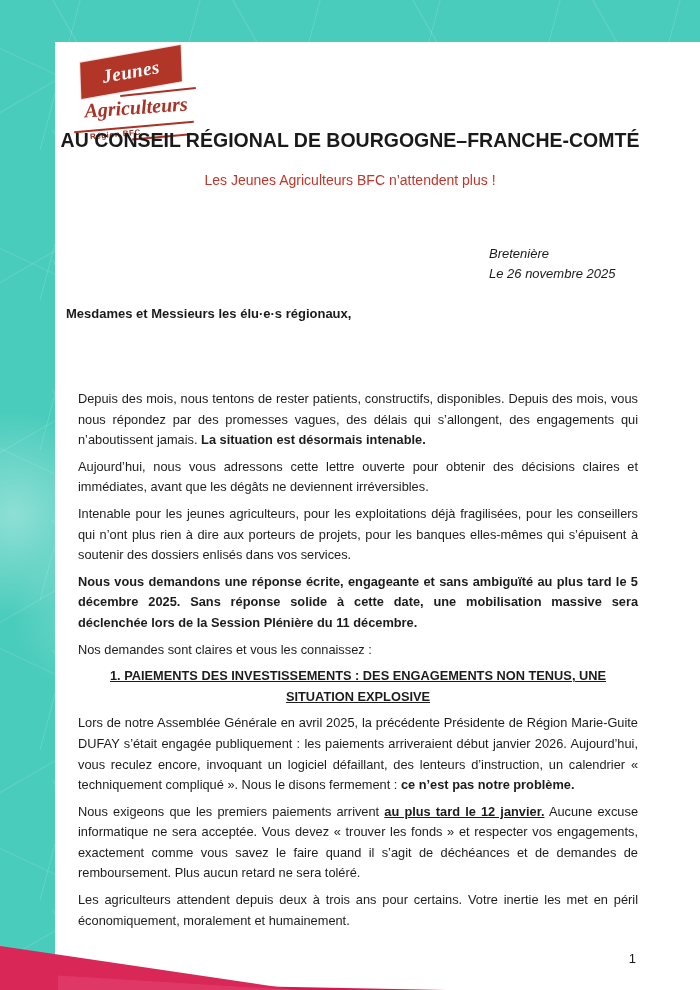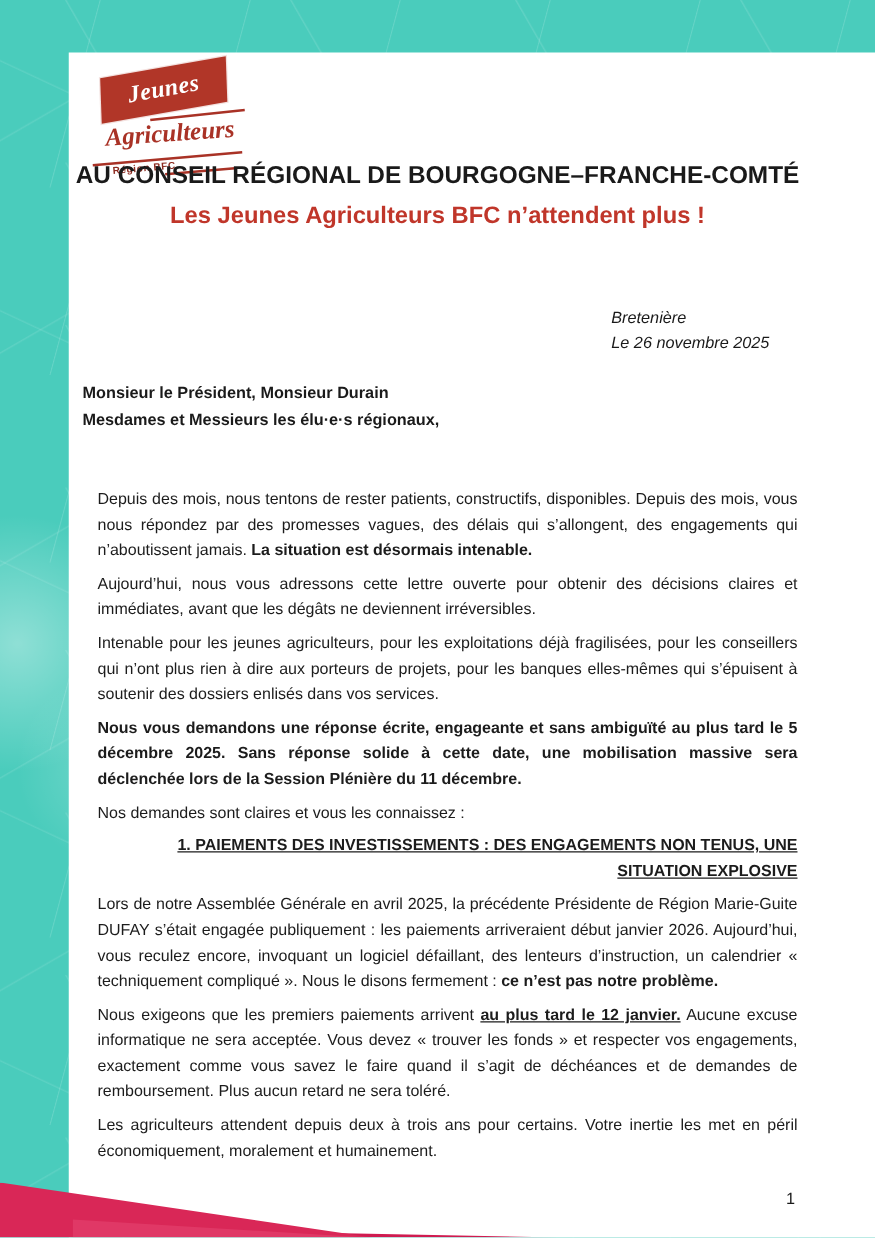--- a/index.html
+++ b/index.html
@@ -43,38 +43,38 @@
   .logo-underline{position:absolute;left:2px;top:78px;width:120px;height:2px;background:#a93226;transform:rotate(-5deg);}
   .logo-region{
     position:absolute;left:18px;top:82px;
     font-size:8px;font-weight:bold;color:#8d2b20;transform:rotate(-5deg);letter-spacing:.5px;
   }
   .logo-line-bottom{position:absolute;left:60px;top:88px;width:56px;height:1.5px;background:#a93226;transform:rotate(-5deg);}
   
   .header{position:absolute;left:0;top:120px;width:700px;text-align:center;color:#1a1a1a;}
   .header .title{font-size:22px;font-weight:bold;letter-spacing:.2px;}
   .header .subtitle{font-size:19.5px;font-weight:bold;margin-top:9px;}
-  .header .tagline{font-size:19px;font-weight:bold;color:#c0362a;margin-top:10px;}
+  .header .tagline{font-size:14px;font-weight:normal;color:#c0362a;margin-top:20px;}
   
   .dateline{position:absolute;left:489px;top:244px;font-style:italic;font-size:13px;color:#1a1a1a;line-height:20px;}
   
   .salutation{position:absolute;left:66px;top:303px;font-weight:bold;font-size:13px;color:#1a1a1a;line-height:21.5px;}
   
   .letter{
     position:absolute;left:66px;top:389px;width:572px;
     font-size:12.8px;color:#1c1c1c;line-height:20.6px;
     text-align:justify;
   }
   .letter p{margin:0 0 6px 12px;}
   .letter .b{font-weight:bold;}
   .letter .u{text-decoration:underline;}
   .intro-line{margin-top:27px;margin-bottom:0;}
   .section-heading{
     margin-top:13px;margin-bottom:4px;
-    font-weight:bold;text-decoration:underline;text-align:right;
+    font-weight:bold;text-decoration:underline;text-align:center;
   }
   
   .wedge-line{position:absolute;left:0;bottom:0;width:446px;height:9px;background:#cf1b50;clip-path:polygon(0 0,100% 100%,0 100%);}
   .wedge-main{position:absolute;left:0;bottom:0;width:298px;height:44px;background:#d92757;clip-path:polygon(0 0,100% 100%,0 100%);}
   .wedge-light{position:absolute;left:58px;bottom:0;width:235px;height:18px;background:#e2406c;clip-path:polygon(0 20%,100% 100%,0 100%);opacity:.7;}
   
   .page-number{position:absolute;right:64px;bottom:24px;font-size:13px;color:#1a1a1a;}
 </style>
 </head>
 <body>
@@ -96,21 +96,20 @@
   <div class="subtitle">AU CONSEIL RÉGIONAL DE BOURGOGNE–FRANCHE-COMTÉ</div>
   <div class="tagline">Les Jeunes Agriculteurs BFC n’attendent plus !</div>
 </div>
 
 <div class="dateline">
   <div>Bretenière</div>
   <div>Le 26 novembre 2025</div>
 </div>
 
 <div class="salutation">
-  <div>Monsieur le Président, Monsieur Durain</div>
   <div>Mesdames et Messieurs les élu·e·s régionaux,</div>
 </div>
 
 <div class="letter">
   <div>
       <p><span>Depuis des mois, nous tentons de rester patients, constructifs, disponibles. Depuis des mois, vous nous répondez par des promesses vagues, des délais qui s’allongent, des engagements qui n’aboutissent jamais. </span><span class="b">La situation est désormais intenable.</span></p>
       <p><span>Aujourd’hui, nous vous adressons cette lettre ouverte pour obtenir des décisions claires et immédiates, avant que les dégâts ne deviennent irréversibles.</span></p>
       <p><span>Intenable pour les jeunes agriculteurs, pour les exploitations déjà fragilisées, pour les conseillers qui n’ont plus rien à dire aux porteurs de projets, pour les banques elles-mêmes qui s’épuisent à soutenir des dossiers enlisés dans vos services.</span></p>
       <p><span class="b">Nous vous demandons une réponse écrite, engageante et sans ambiguïté au plus tard le 5 décembre 2025. Sans réponse solide à cette date, une mobilisation massive sera déclenchée lors de la Session Plénière du 11 décembre.</span></p>
     </div>

